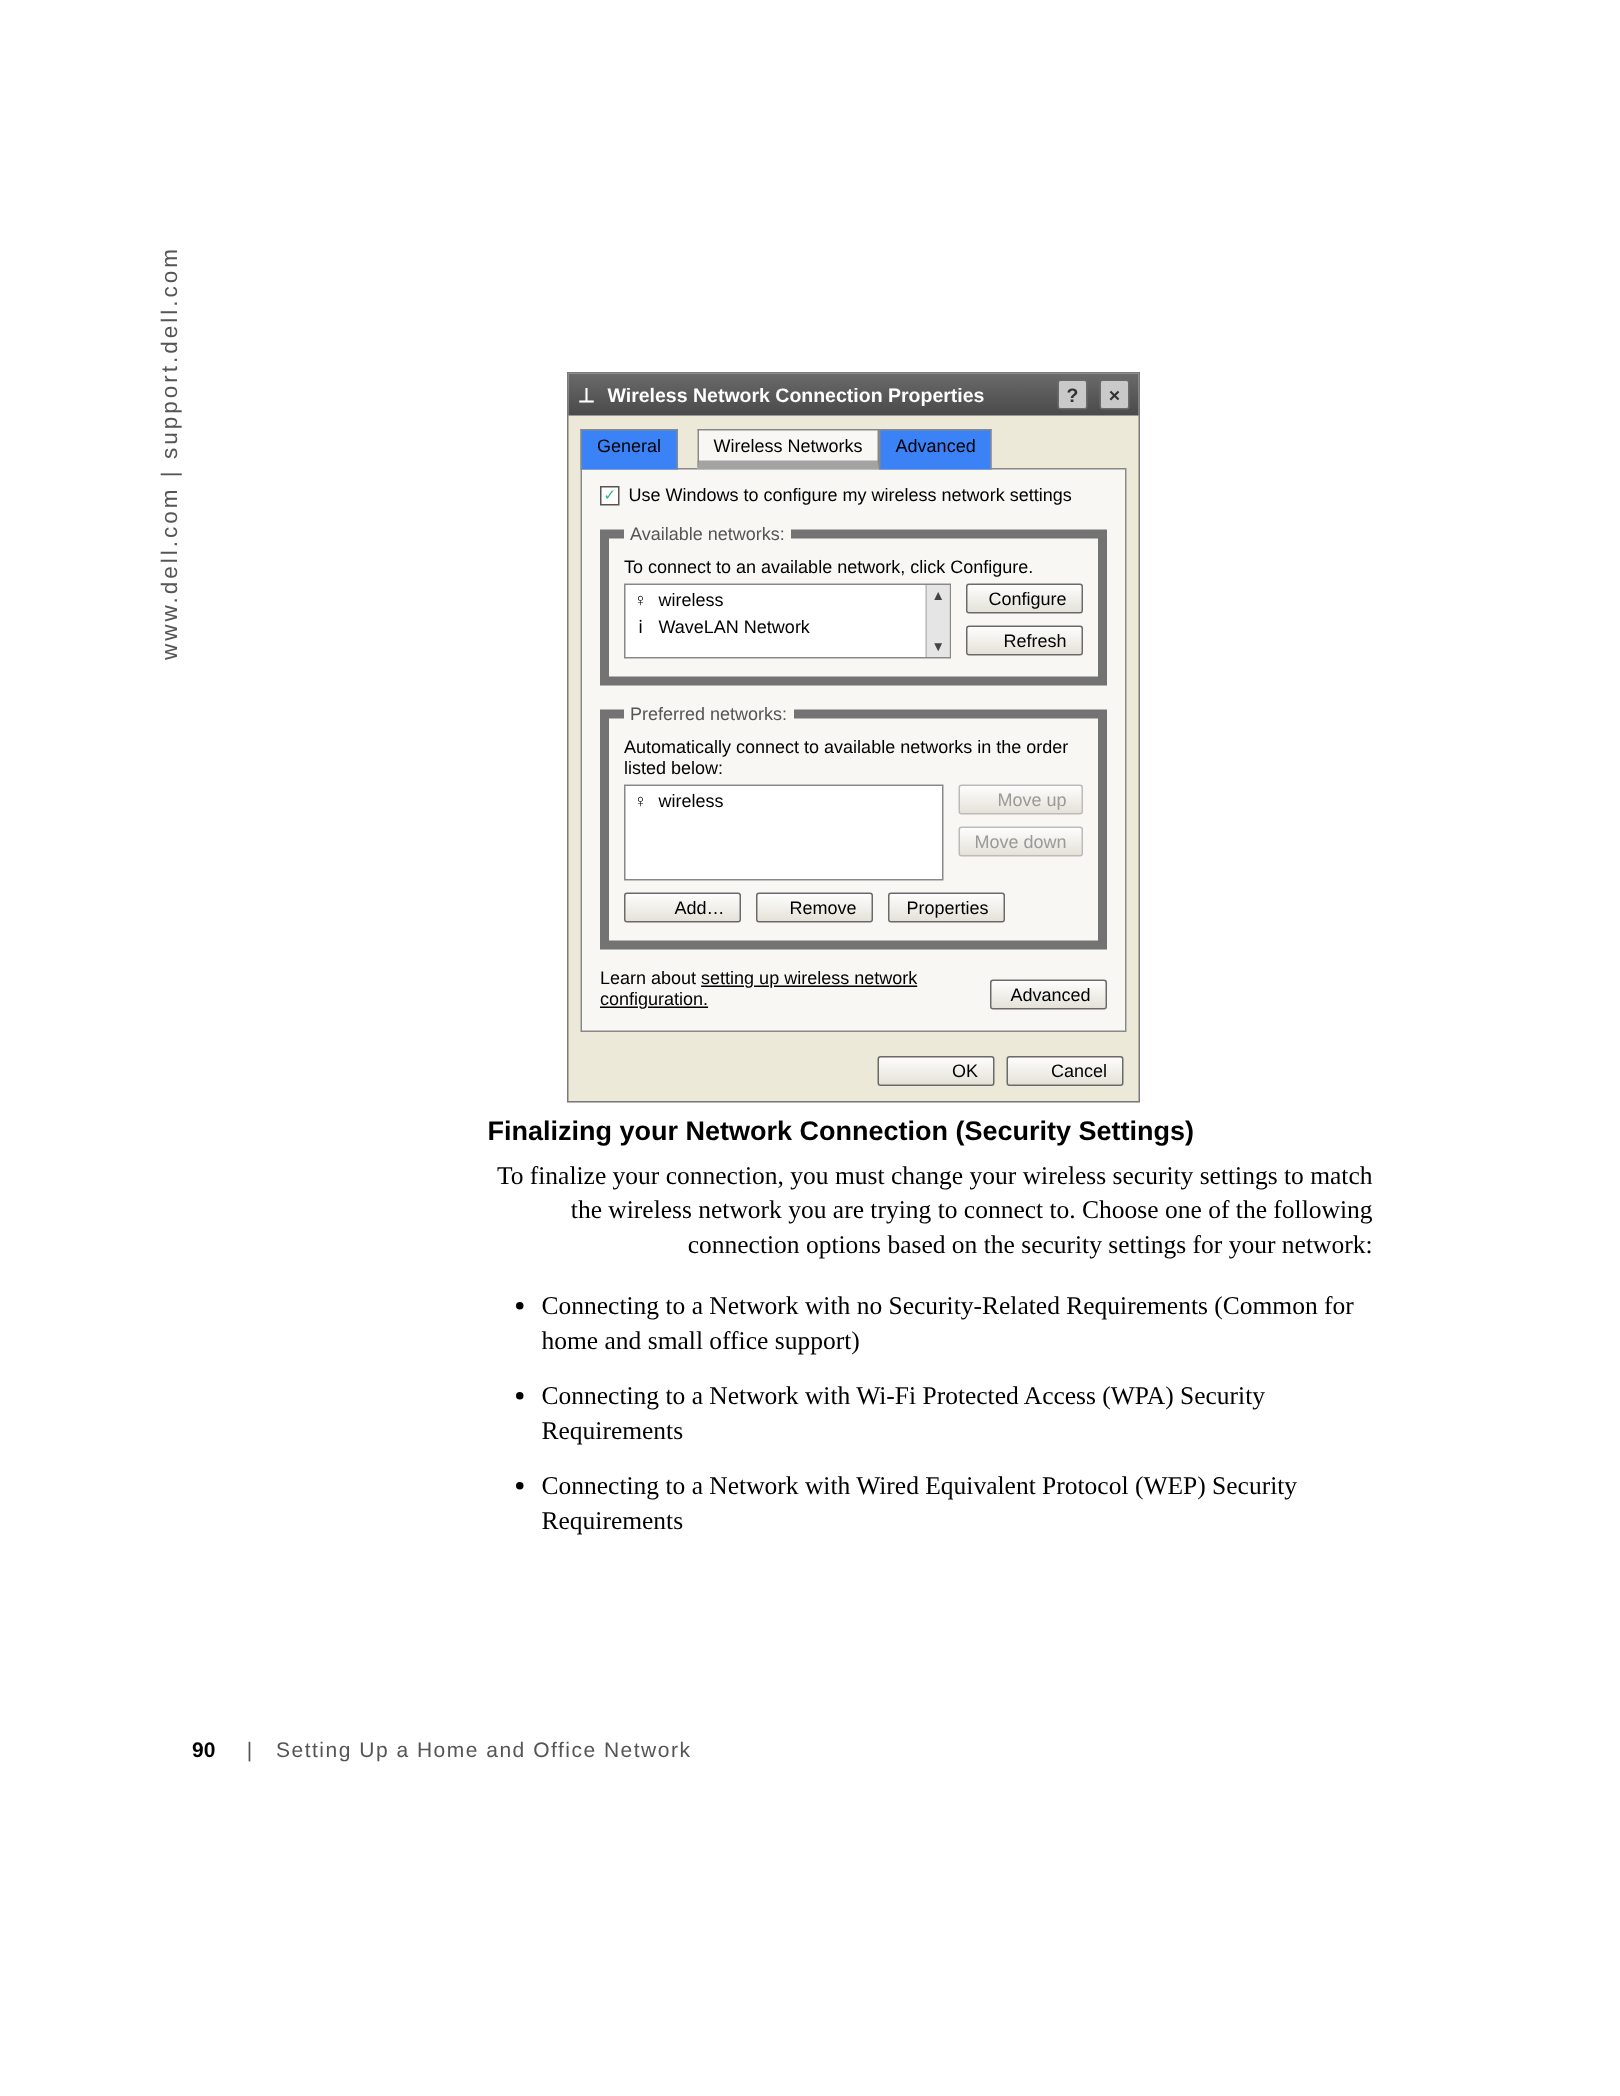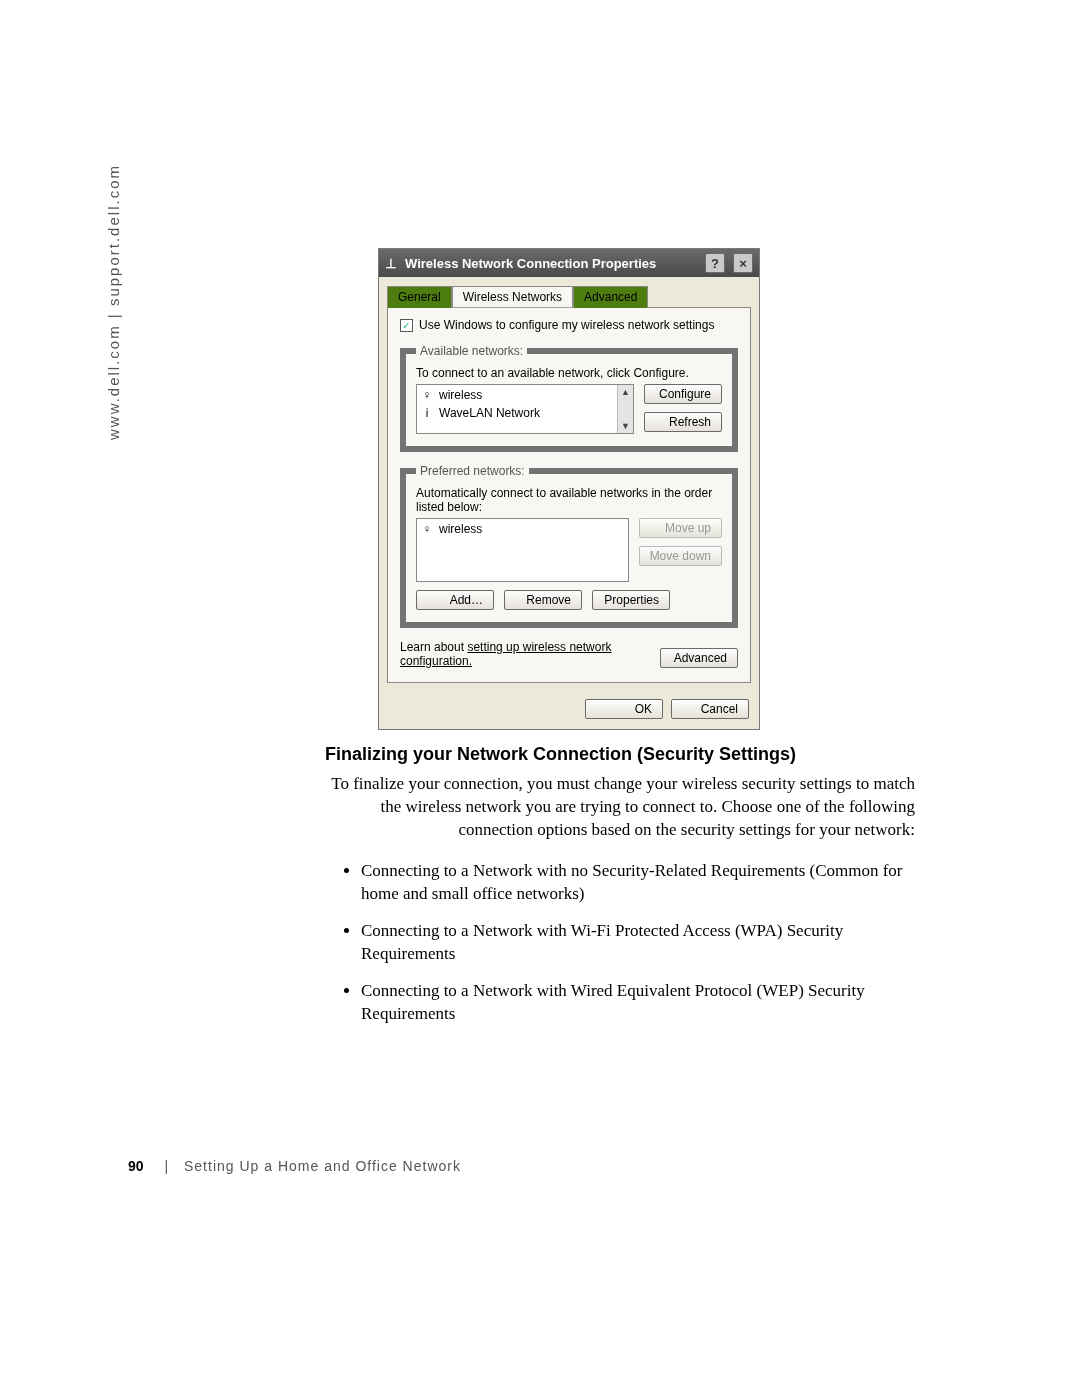--- a/index.html
+++ b/index.html
@@ -62,29 +62,30 @@
   }
   .tabs {
     display: flex;
     padding: 8px 8px 0 8px;
     gap: 0;
   }
   .tab {
     padding: 3px 10px;
     border: 1px solid #888;
     border-bottom: none;
-    background: #4d7c0f;
+    background: #3b82f6;
     font-size: 12px;
     position: relative;
     top: 1px;
   }
   .tab.active {
     background: #f8f7f3;
-    border-bottom: 1px solid #a3a3a3;
+    border-bottom: 6px solid #a3a3a3;
     z-index: 2;
+    margin-left: 13px;
   }
   .panel {
     margin: 0 8px 8px 8px;
     border: 1px solid #888;
     background: #f8f7f3;
     padding: 10px 12px 14px;
   }
   .chkrow { display: flex; align-items: center; gap: 6px; margin-bottom: 12px; }
   .chkbox {
     width: 13px; height: 13px; border: 1px solid #555; background: #fff;
@@ -252,21 +253,21 @@
     <div class="okrow">
       <div class="winbtn">OK</div>
       <div class="winbtn">Cancel</div>
     </div>
   </div>
 
   <div class="bodytext">
     <h3>Finalizing your Network Connection (Security Settings)</h3>
     <p>To finalize your connection, you must change your wireless security settings to match the wireless network you are trying to connect to. Choose one of the following connection options based on the security settings for your network:</p>
     <ul>
-      <li>Connecting to a Network with no Security-Related Requirements (Common for home and small office networks)</li>
+      <li>Connecting to a Network with no Security-Related Requirements (Common for home and small office support)</li>
       <li>Connecting to a Network with Wi-Fi Protected Access (WPA) Security Requirements</li>
       <li>Connecting to a Network with Wired Equivalent Protocol (WEP) Security Requirements</li>
     </ul>
   </div>
 
   <div class="footer">
     <b>90</b>
     <span class="bar">|</span>
     <span>Setting Up a Home and Office Network</span>
   </div>

